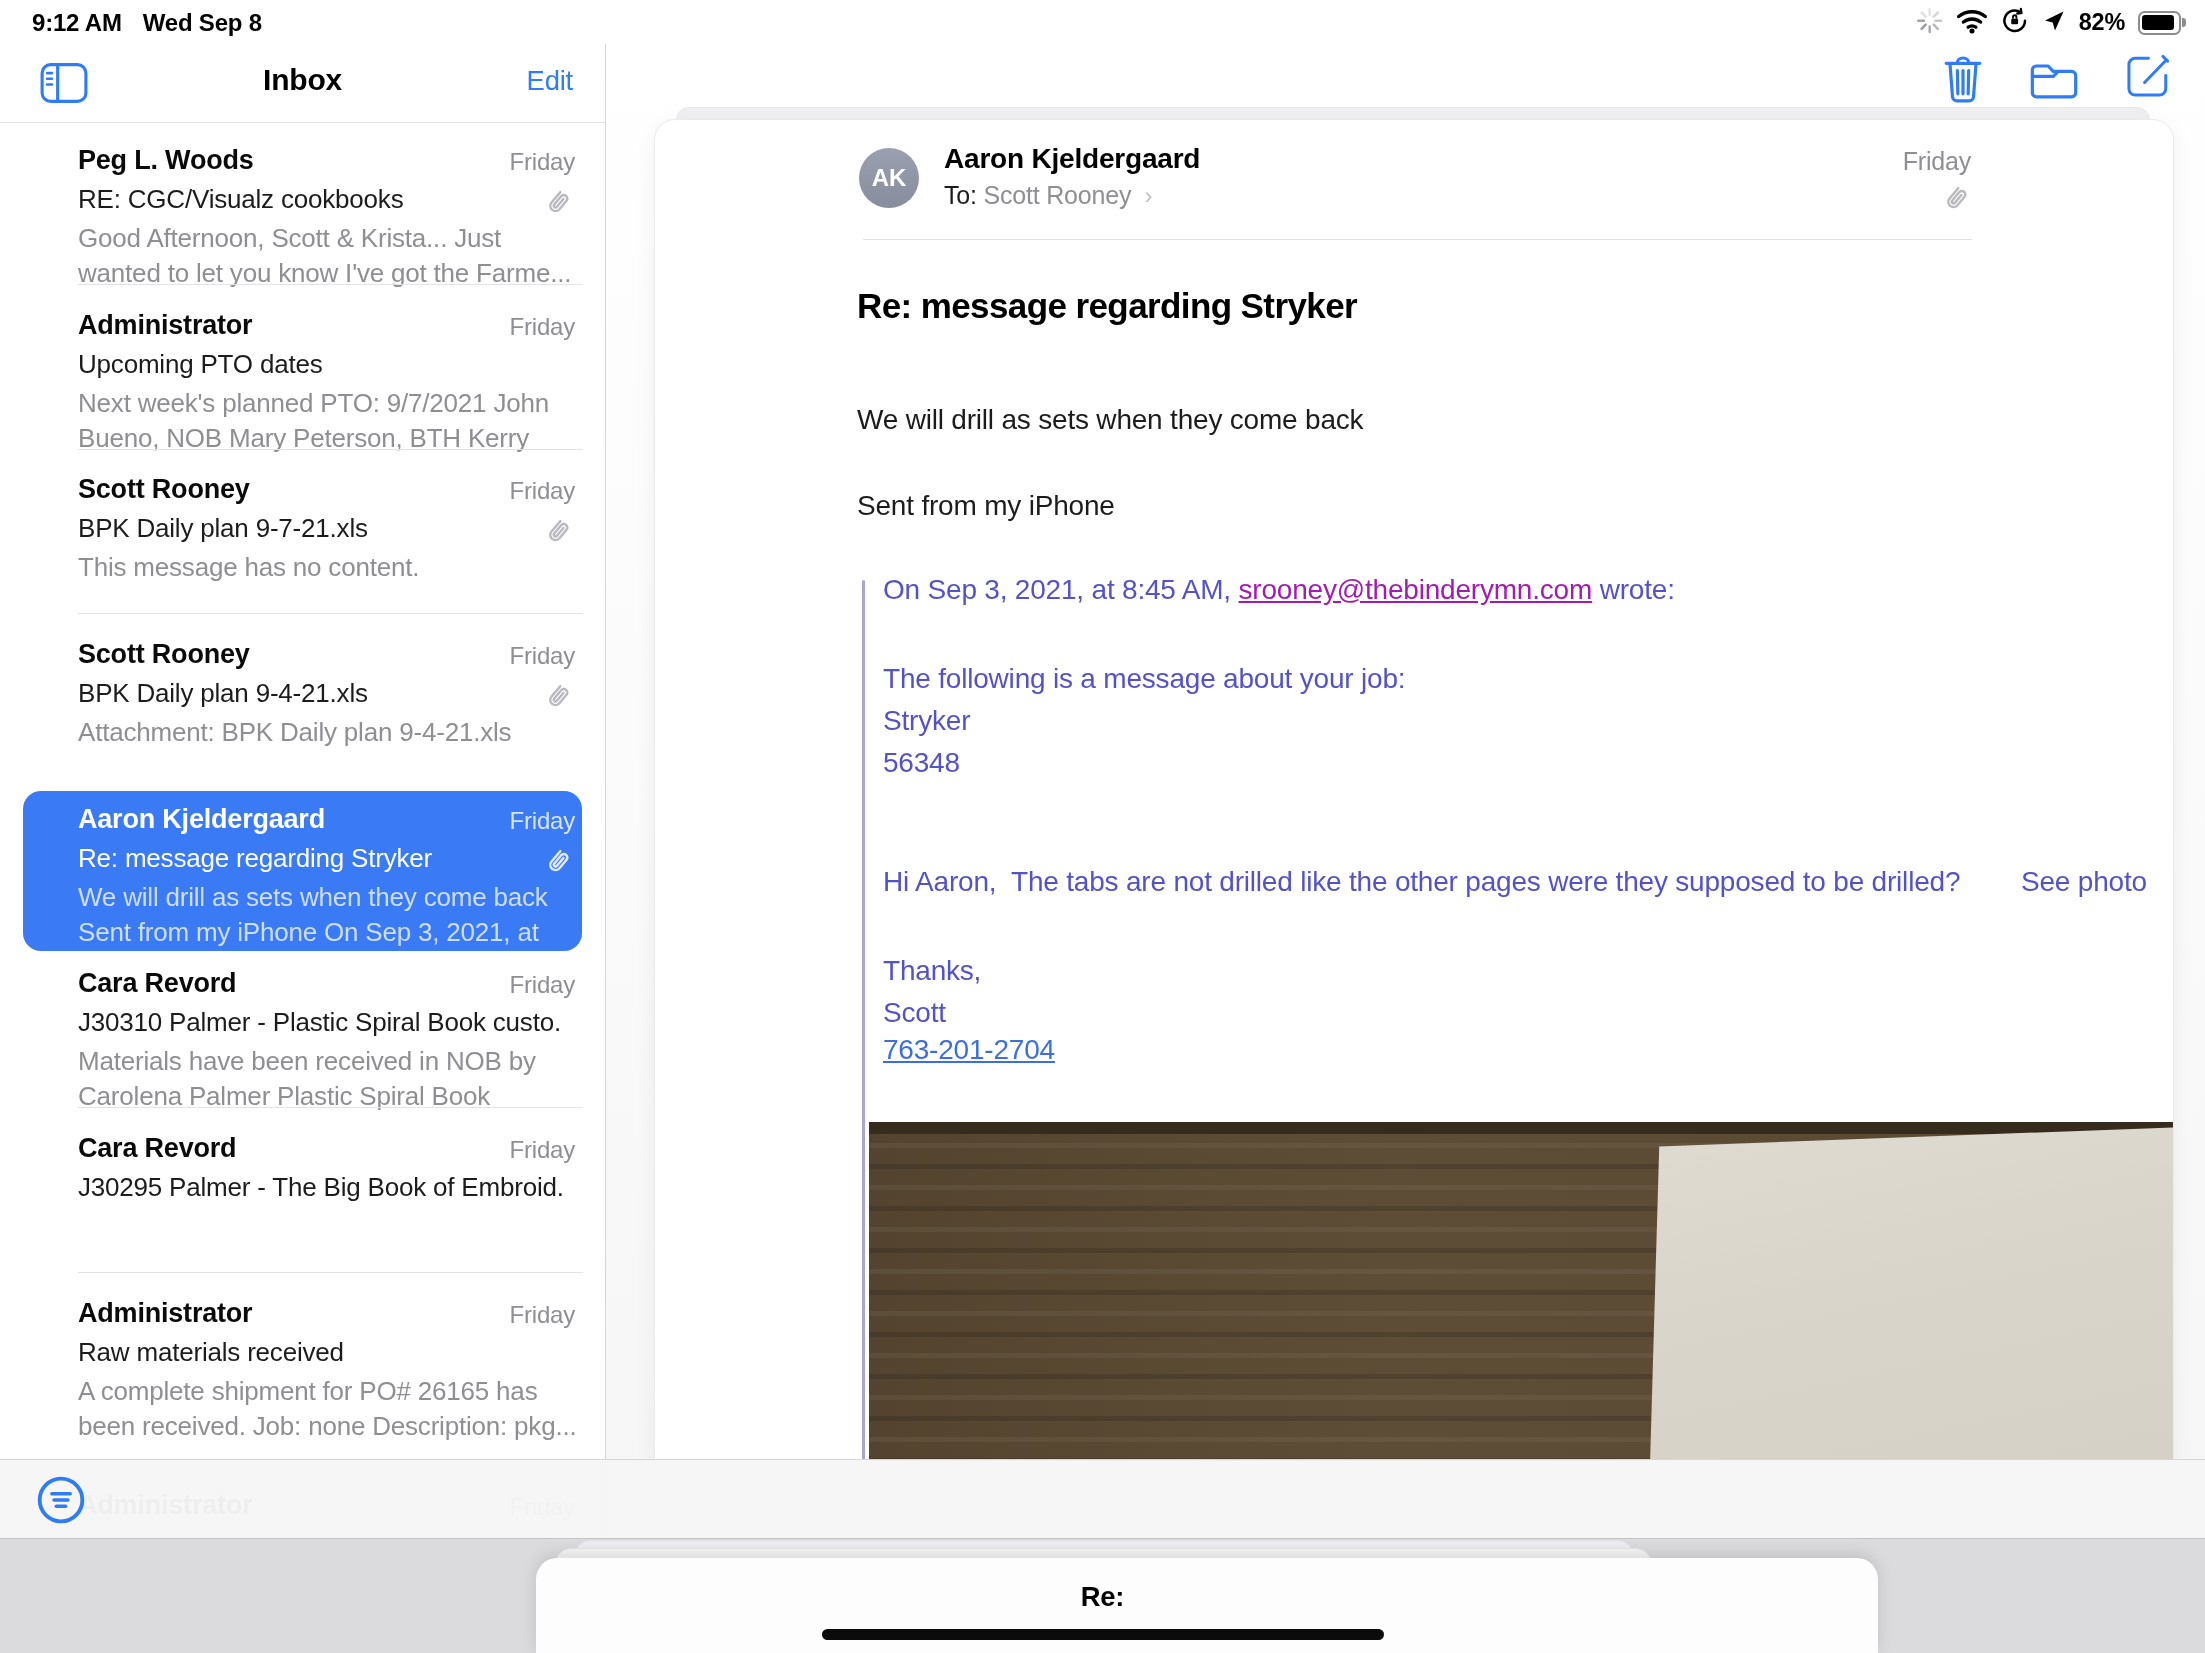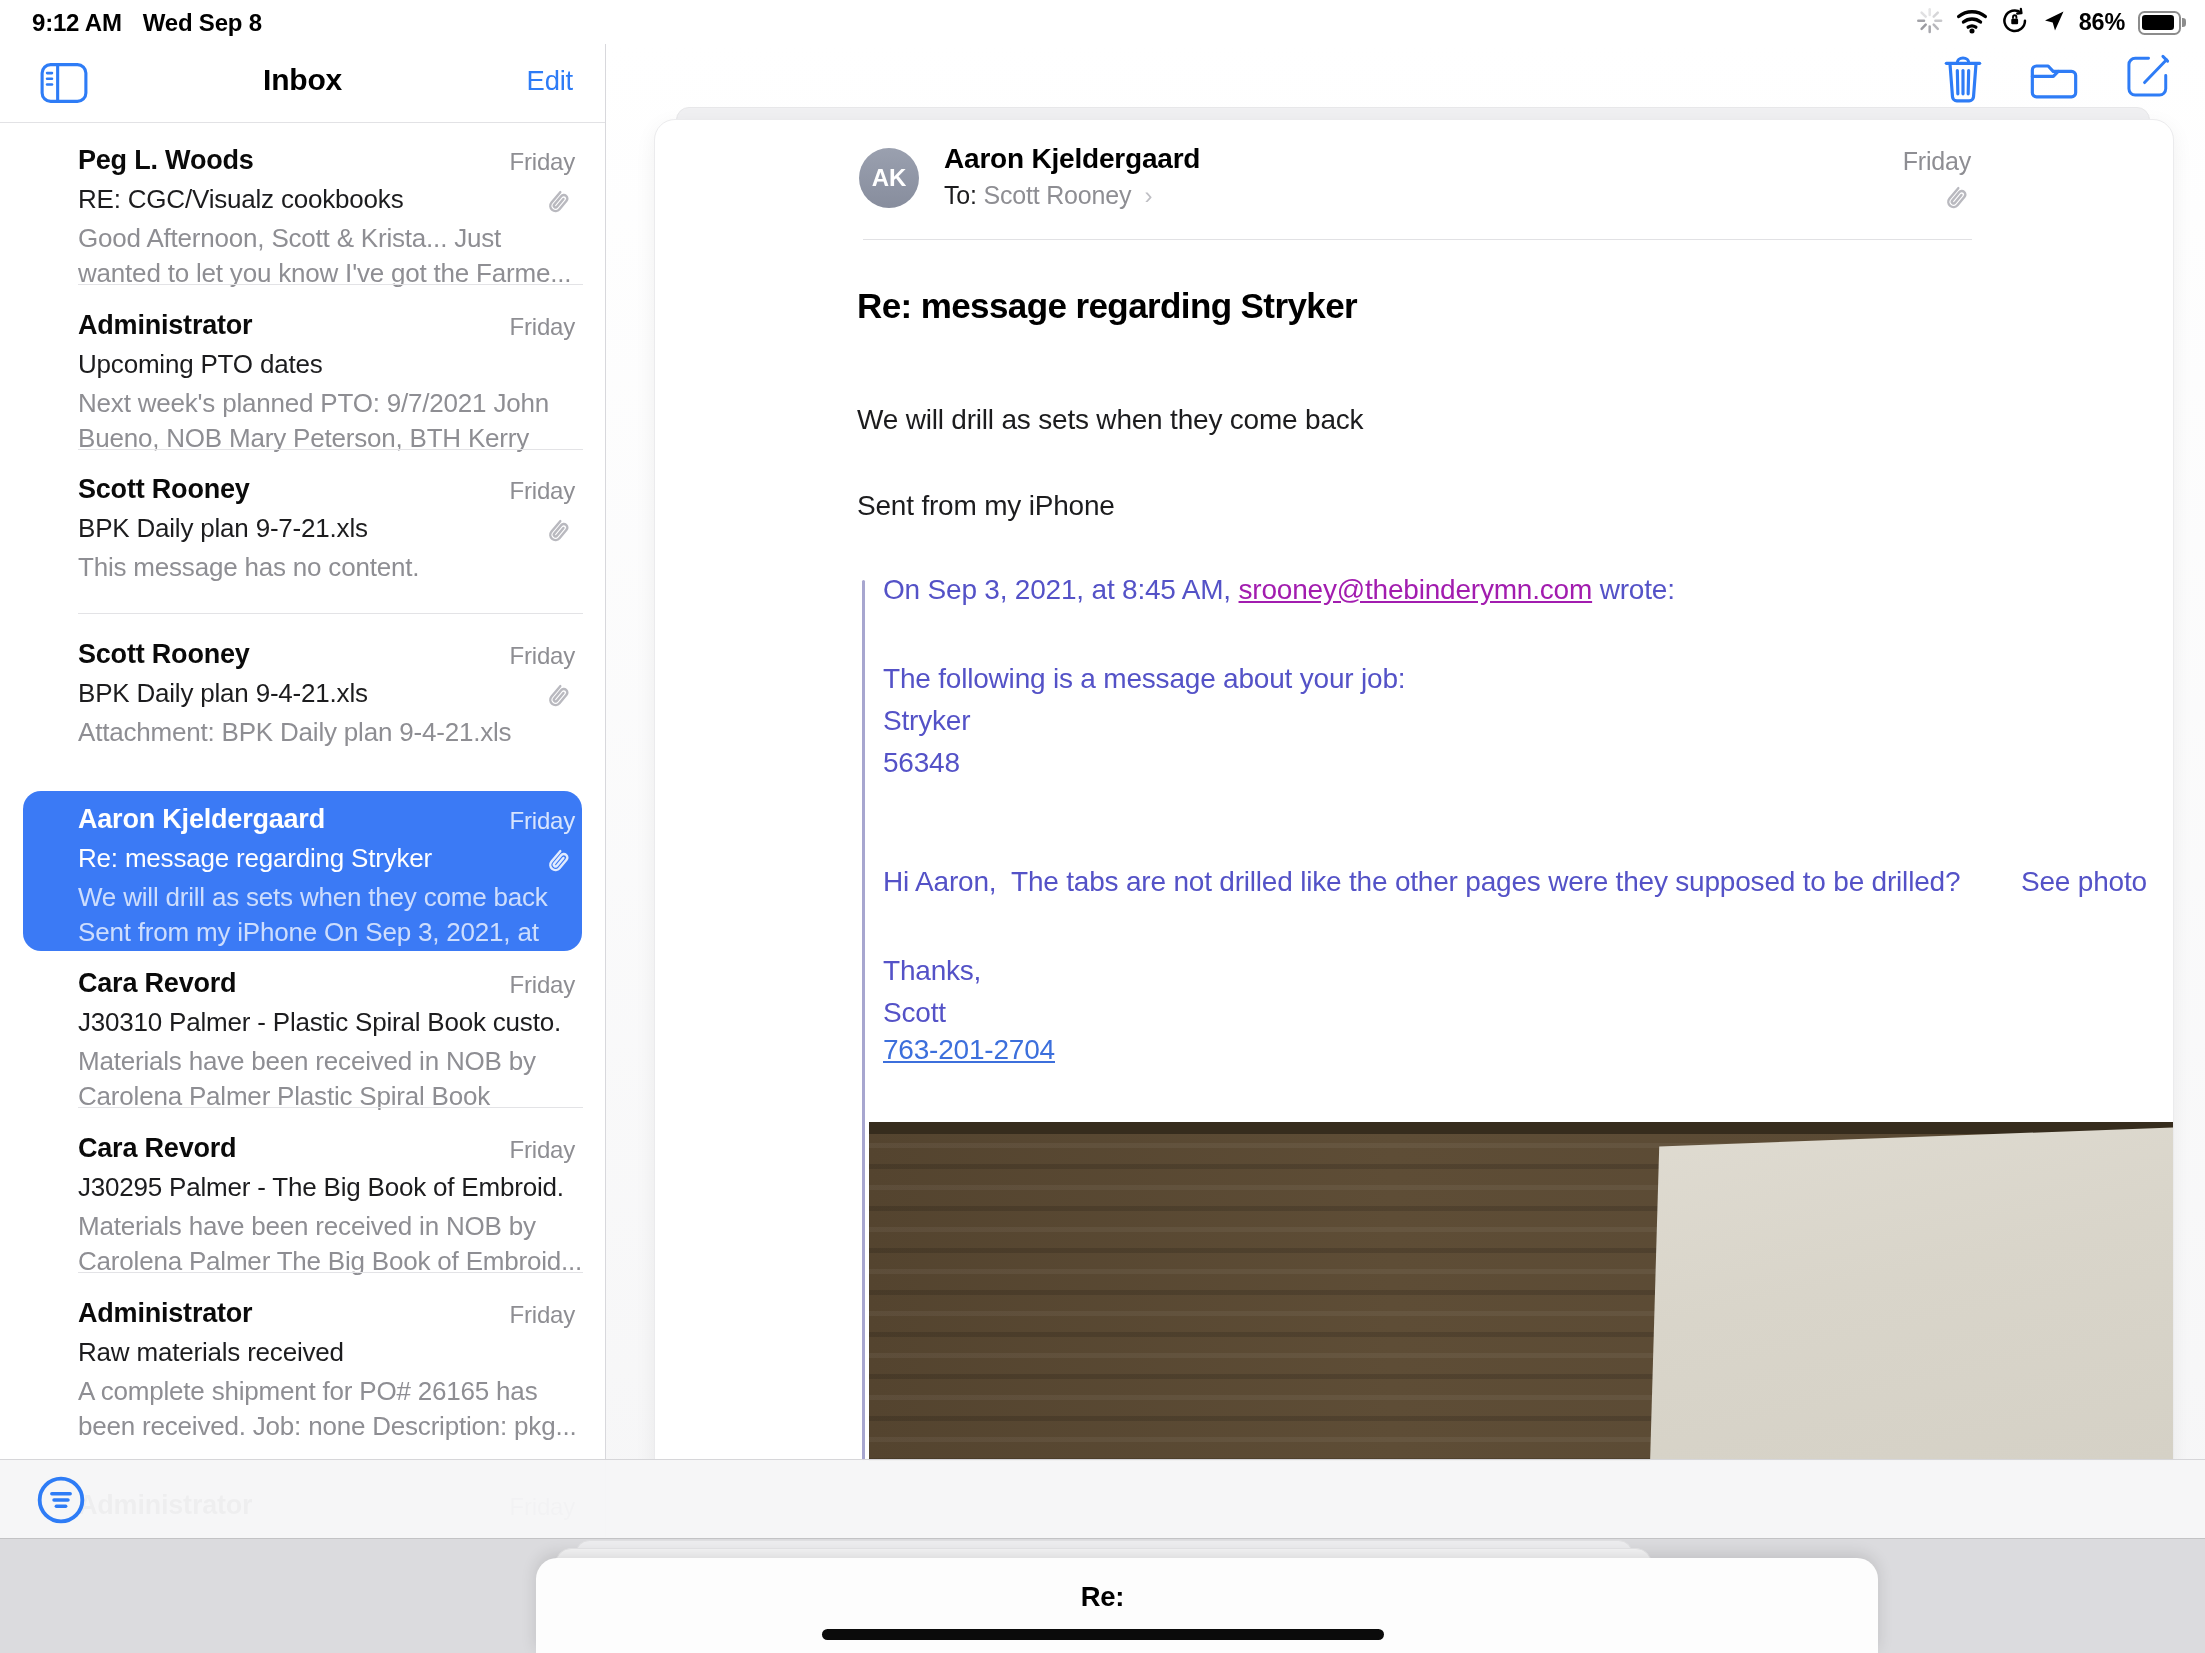--- a/index.html
+++ b/index.html
@@ -146,21 +146,21 @@
           <path d="M17.4 1.6 l0.5 3.7 -3.7 0.4" stroke="#000" stroke-width="2" fill="none" stroke-linecap="round" stroke-linejoin="round"></path>
           <rect x="9" y="10.4" width="6" height="4.8" rx="1" fill="#000"></rect>
           <path d="M10.5 10.4 v-1.7 a1.5 1.5 0 0 1 3 0 v1.7" stroke="#000" stroke-width="1.6" fill="none"></path>
           </svg>
       </span>
       <span>
         <svg width="24" height="24" viewBox="0 0 24 24">
             <path d="M3 11.4 L21.5 2.5 L13 21.5 L10.7 13.4 Z" fill="#000"></path>
           </svg>
       </span>
-      <span id="battery-label">86%</span>
+      <span id="battery-label">82%</span>
       <span class="batt">
           <span class="fill"></span>
           <span class="tip"></span>
         </span>
     </div>
   </div>
 
   <div class="abs" id="sidebar">
     <div class="abs" id="sidebar-toggle">
       <svg width="48" height="42" viewBox="0 0 34 29">
@@ -227,21 +227,20 @@
           <div class="mr-name">Cara Revord</div>
           <div class="mr-date">Friday</div>
           <div class="mr-subject">J30310 Palmer - Plastic Spiral Book custo...</div>
           <div class="mr-preview">Materials have been received in NOB by Carolena Palmer Plastic Spiral Book J3031...</div>
           <div class="mr-divider"></div>
         </div>
         <div class="mail-row" style="top: 1071px;">
           <div class="mr-name">Cara Revord</div>
           <div class="mr-date">Friday</div>
           <div class="mr-subject">J30295 Palmer - The Big Book of Embroid...</div>
-          <div class="mr-preview">Materials have been received in NOB by Carolena Palmer The Big Book of Embroid...</div>
           <div class="mr-divider"></div>
         </div>
         <div class="mail-row" style="top: 1236px;">
           <div class="mr-name">Administrator</div>
           <div class="mr-date">Friday</div>
           <div class="mr-subject">Raw materials received</div>
           <div class="mr-preview">A complete shipment for PO# 26165 has been received. Job: none Description: pkg...</div>
         </div>
         <div class="mail-row" style="top: 1428px;">
           <div class="mr-name">Administrator</div>

